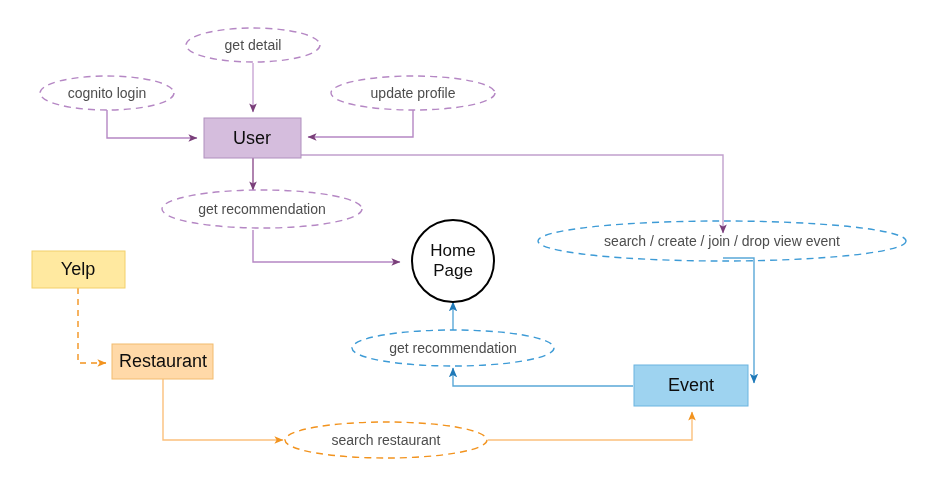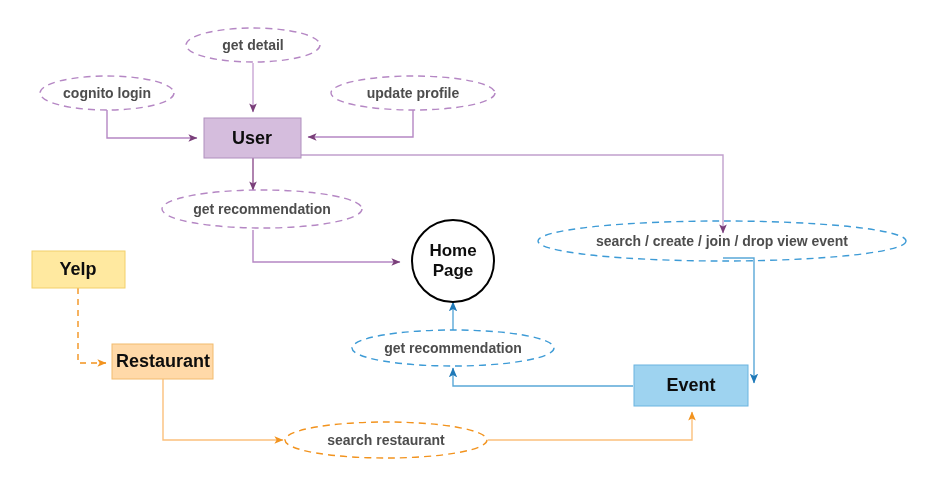--- a/index.html
+++ b/index.html
@@ -11,21 +11,20 @@
     width: 936px;
     height: 488px;
     font-family: "Liberation Sans", sans-serif;
     overflow: hidden;
   }
   #canvas {
     position: relative;
     width: 936px;
     height: 389px;
     background: #ffffff;
-    font-weight: bold;
   }
   svg#diagram {
     position: absolute;
     top: 0;
     left: 0;
     width: 936px;
     height: 488px;
   }
   .node-label {
     font-family: "Liberation Sans", sans-serif;

